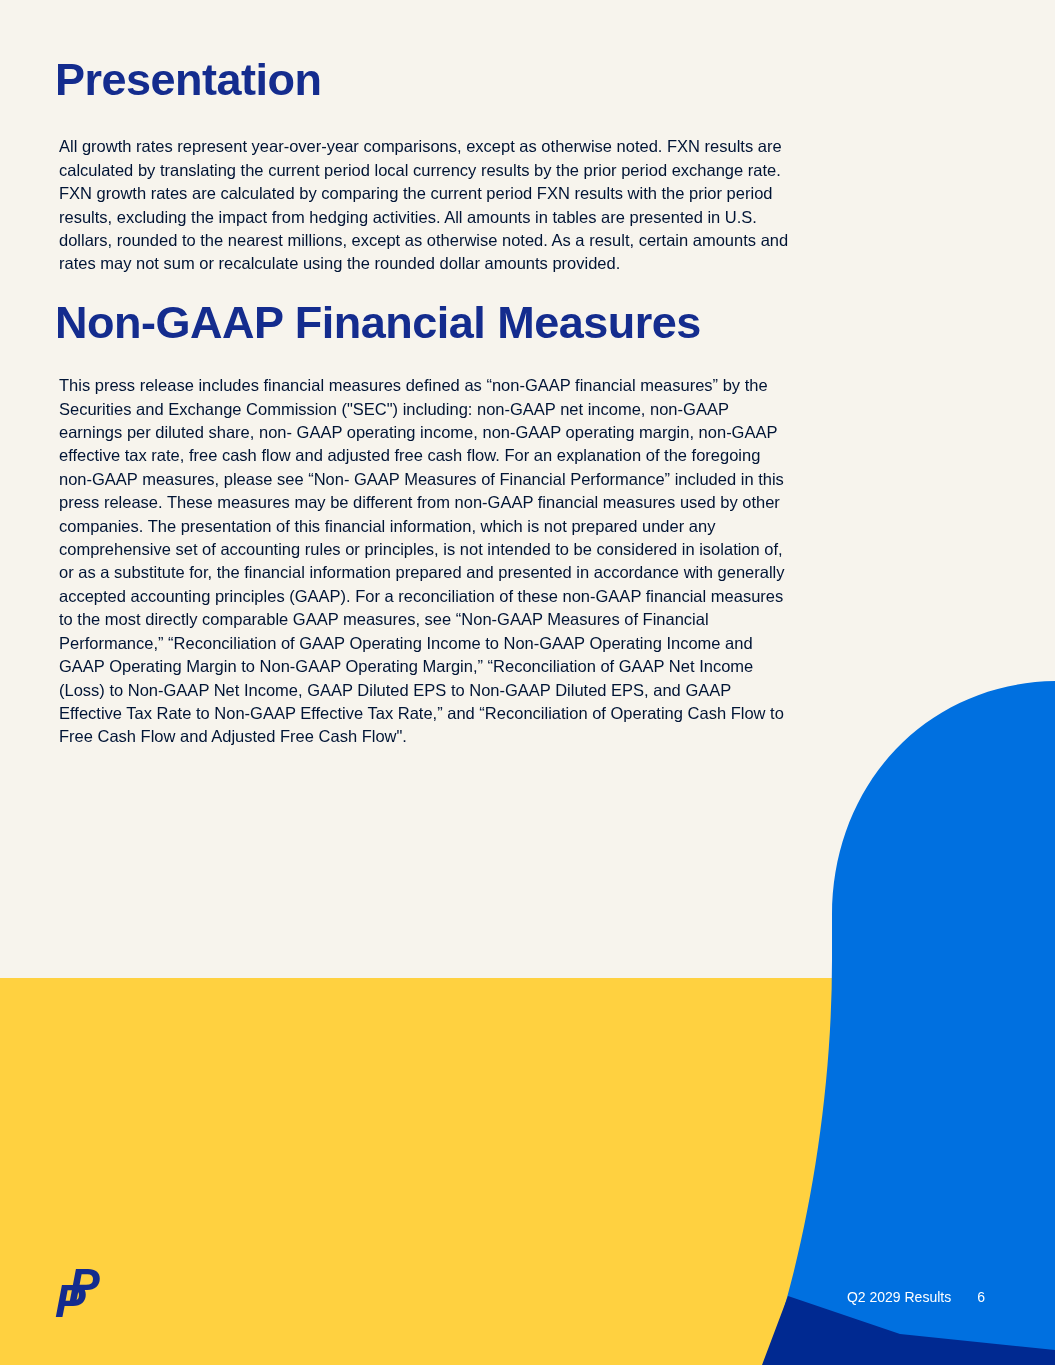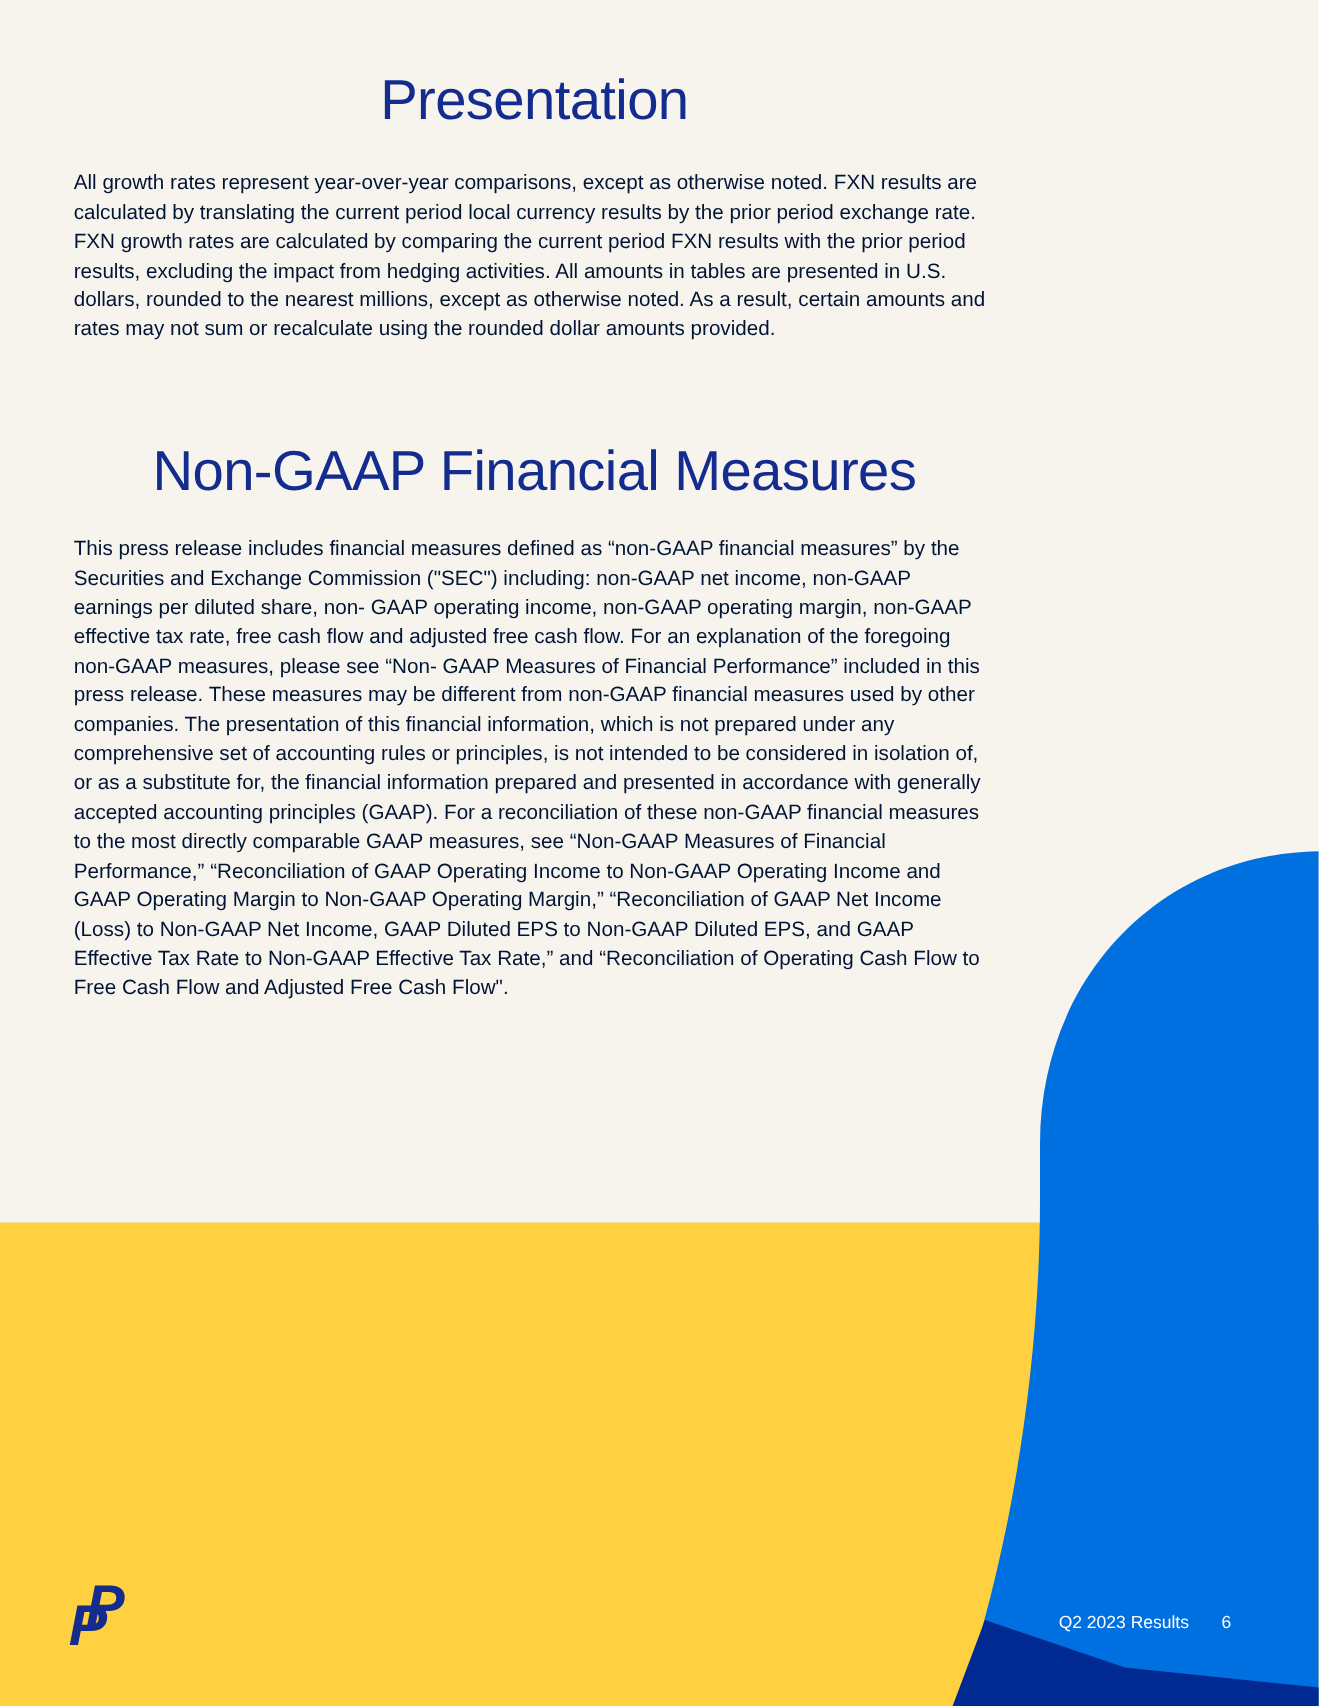--- a/index.html
+++ b/index.html
@@ -17,30 +17,29 @@
   }
   main.content {
     position: absolute;
     left: 55px;
     top: 55px;
     width: 745px;
     z-index: 2;
   }
   h1.section-heading {
     font-family: "Liberation Sans", sans-serif;
-    font-weight: 400;
+    font-weight: 700;
     font-size: 45px;
     line-height: 1.12;
     letter-spacing: -0.5px;
     color: #142C8E;
     margin: 0 0 30px 0;
-    text-align: center;
   }
   h1.section-heading.second {
-    margin-top: 76px;
+    margin-top: 22px;
     margin-bottom: 26px;
   }
   p.body-text {
     font-size: 16.5px;
     line-height: 23.4px;
     color: #001435;
     margin: 4px;
   }
   footer.page-footer {
     position: absolute;
@@ -83,15 +82,15 @@
 <div class="logo">
   <svg width="58" height="62" viewBox="0 0 58 62" aria-hidden="true">
     <g fill="#142C8E" font-family="Liberation Sans, sans-serif" font-weight="bold" font-style="italic" font-size="46">
       <text x="16" y="40">P</text>
       <text x="2" y="56">P</text>
     </g>
   </svg>
 </div>
 
 <footer class="page-footer">
-  <span>Q2 2023 Results</span>
+  <span>Q2 2029 Results</span>
   <span>6</span>
 </footer>
 
 </body></html>

